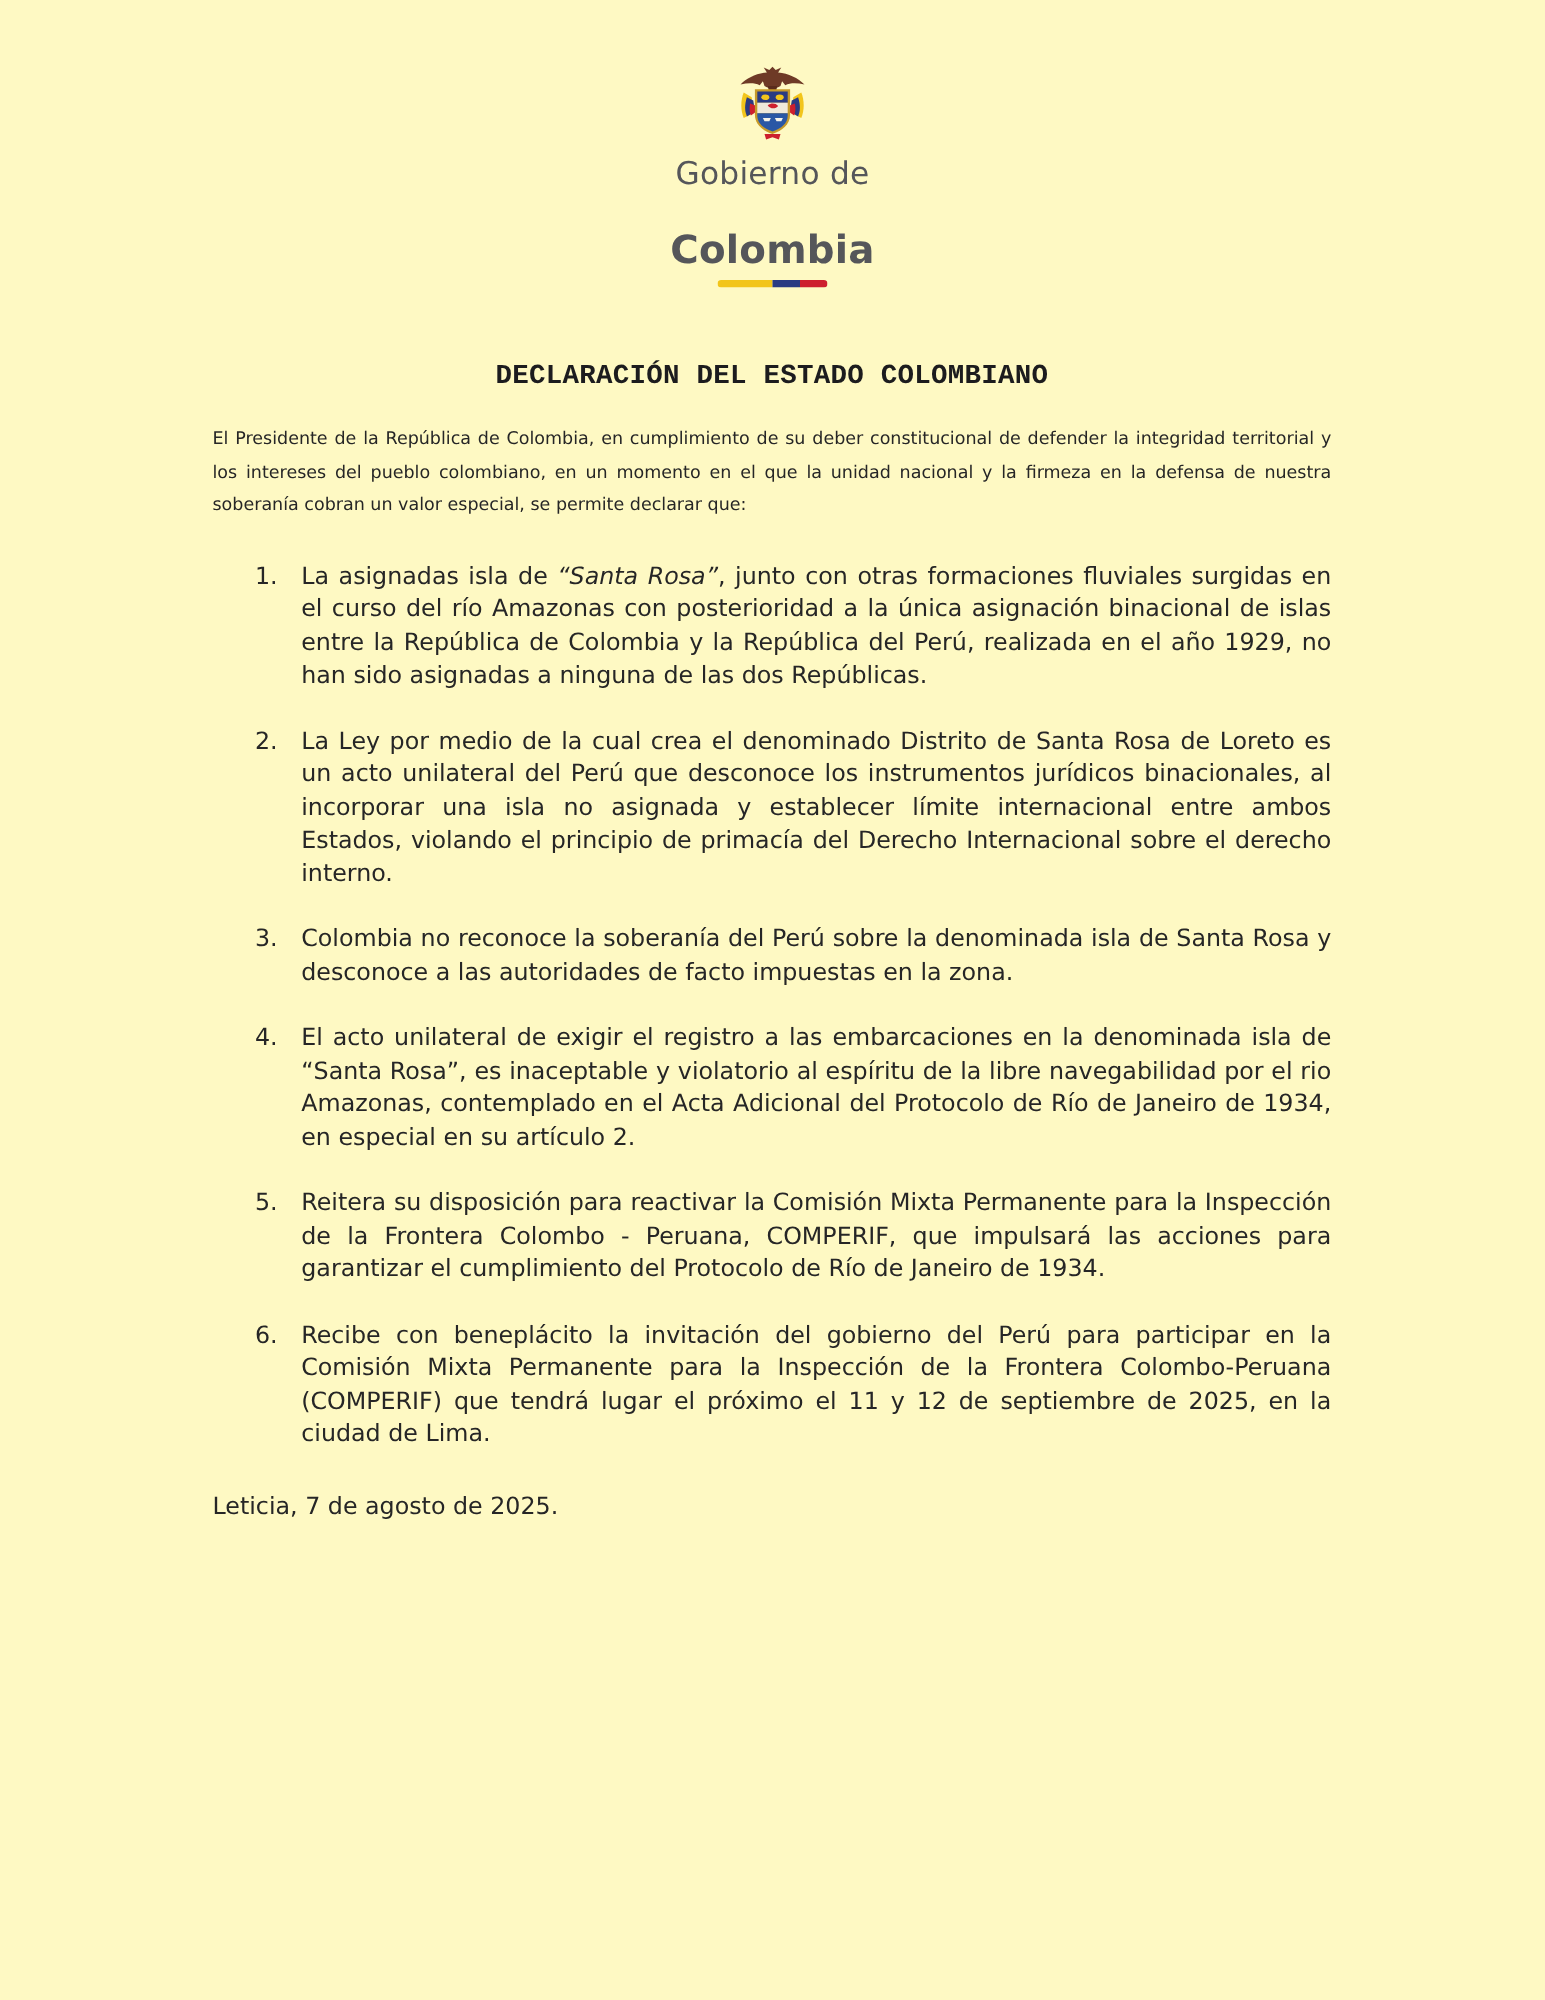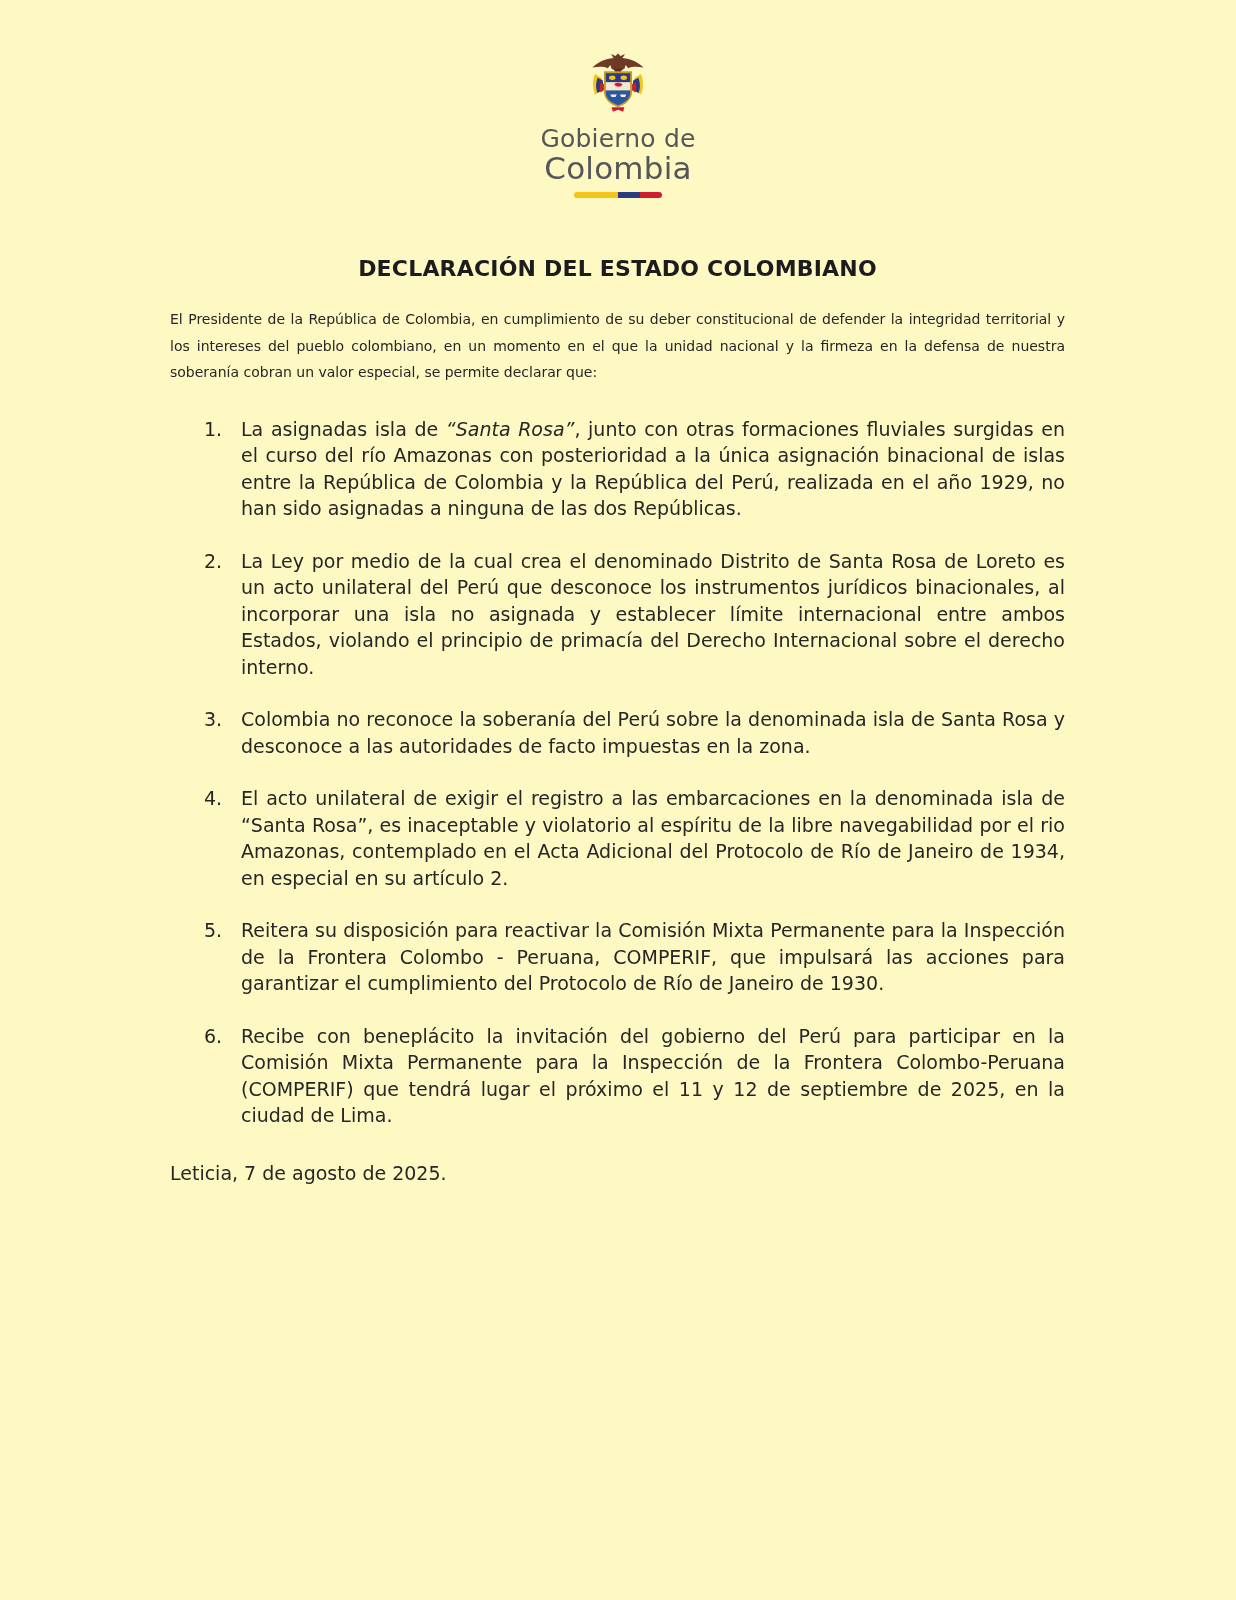--- a/index.html
+++ b/index.html
@@ -28,24 +28,25 @@
   .crest { width: 64px; height: 72px; display: block; }
   .logo-line1 {
     margin-top: 2px;
     font-size: 25px;
     color: #55565a;
     letter-spacing: 0.2px;
     line-height: 1.05;
   }
   .logo-line2 {
     font-size: 31px;
-    font-weight: normal;
+    font-weight: bold;
     color: #55565a;
     letter-spacing: 0.2px;
     line-height: 1.05;
+    margin-top: 32px;
   }
   .tricolor {
     margin-top: 7px;
     width: 88px;
     height: 6px;
     display: flex;
     border-radius: 3px;
     overflow: hidden;
   }
   .tricolor .y { width: 50%; }
@@ -58,20 +59,21 @@
     margin: 0 auto 0 170px;
   }
   .doc-title {
     margin-top: 57px;
     text-align: center;
     font-size: 22px;
     font-weight: bold;
     color: #1c1c1e;
     letter-spacing: 0.2px;
     line-height: 1.3;
+    font-family: Liberation Mono, monospace;
   }
   .doc-subtitle {
     margin: 22px auto 0 auto;
     max-width: 832px;
     text-align: center;
     font-size: 22px;
     font-weight: bold;
     color: #1c1c1e;
     letter-spacing: 0.2px;
     line-height: 1.5;
@@ -170,21 +172,21 @@
         <span class="item-text">Colombia no reconoce la soberanía del Perú sobre la denominada isla de Santa Rosa y desconoce a las autoridades de facto impuestas en la zona.</span>
       </div>
 
       <div class="item">
         <span class="item-num">4.</span>
         <span class="item-text">El acto unilateral de exigir el registro a las embarcaciones en la denominada isla de “Santa Rosa”, es inaceptable y violatorio al espíritu de la libre navegabilidad por el rio Amazonas, contemplado en el Acta Adicional del Protocolo de Río de Janeiro de 1934, en especial en su artículo 2.</span>
       </div>
 
       <div class="item">
         <span class="item-num">5.</span>
-        <span class="item-text">Reitera su disposición para reactivar la Comisión Mixta Permanente para la Inspección de la Frontera Colombo - Peruana, COMPERIF, que impulsará las acciones para garantizar el cumplimiento del Protocolo de Río de Janeiro de 1930.</span>
+        <span class="item-text">Reitera su disposición para reactivar la Comisión Mixta Permanente para la Inspección de la Frontera Colombo - Peruana, COMPERIF, que impulsará las acciones para garantizar el cumplimiento del Protocolo de Río de Janeiro de 1934.</span>
       </div>
 
       <div class="item">
         <span class="item-num">6.</span>
         <span class="item-text">Recibe con beneplácito la invitación del gobierno del Perú para participar en la Comisión Mixta Permanente para la Inspección de la Frontera Colombo-Peruana (COMPERIF) que tendrá lugar el próximo el 11 y 12 de septiembre de 2025, en la ciudad de Lima.</span>
       </div>
 
     </div>
 
 

